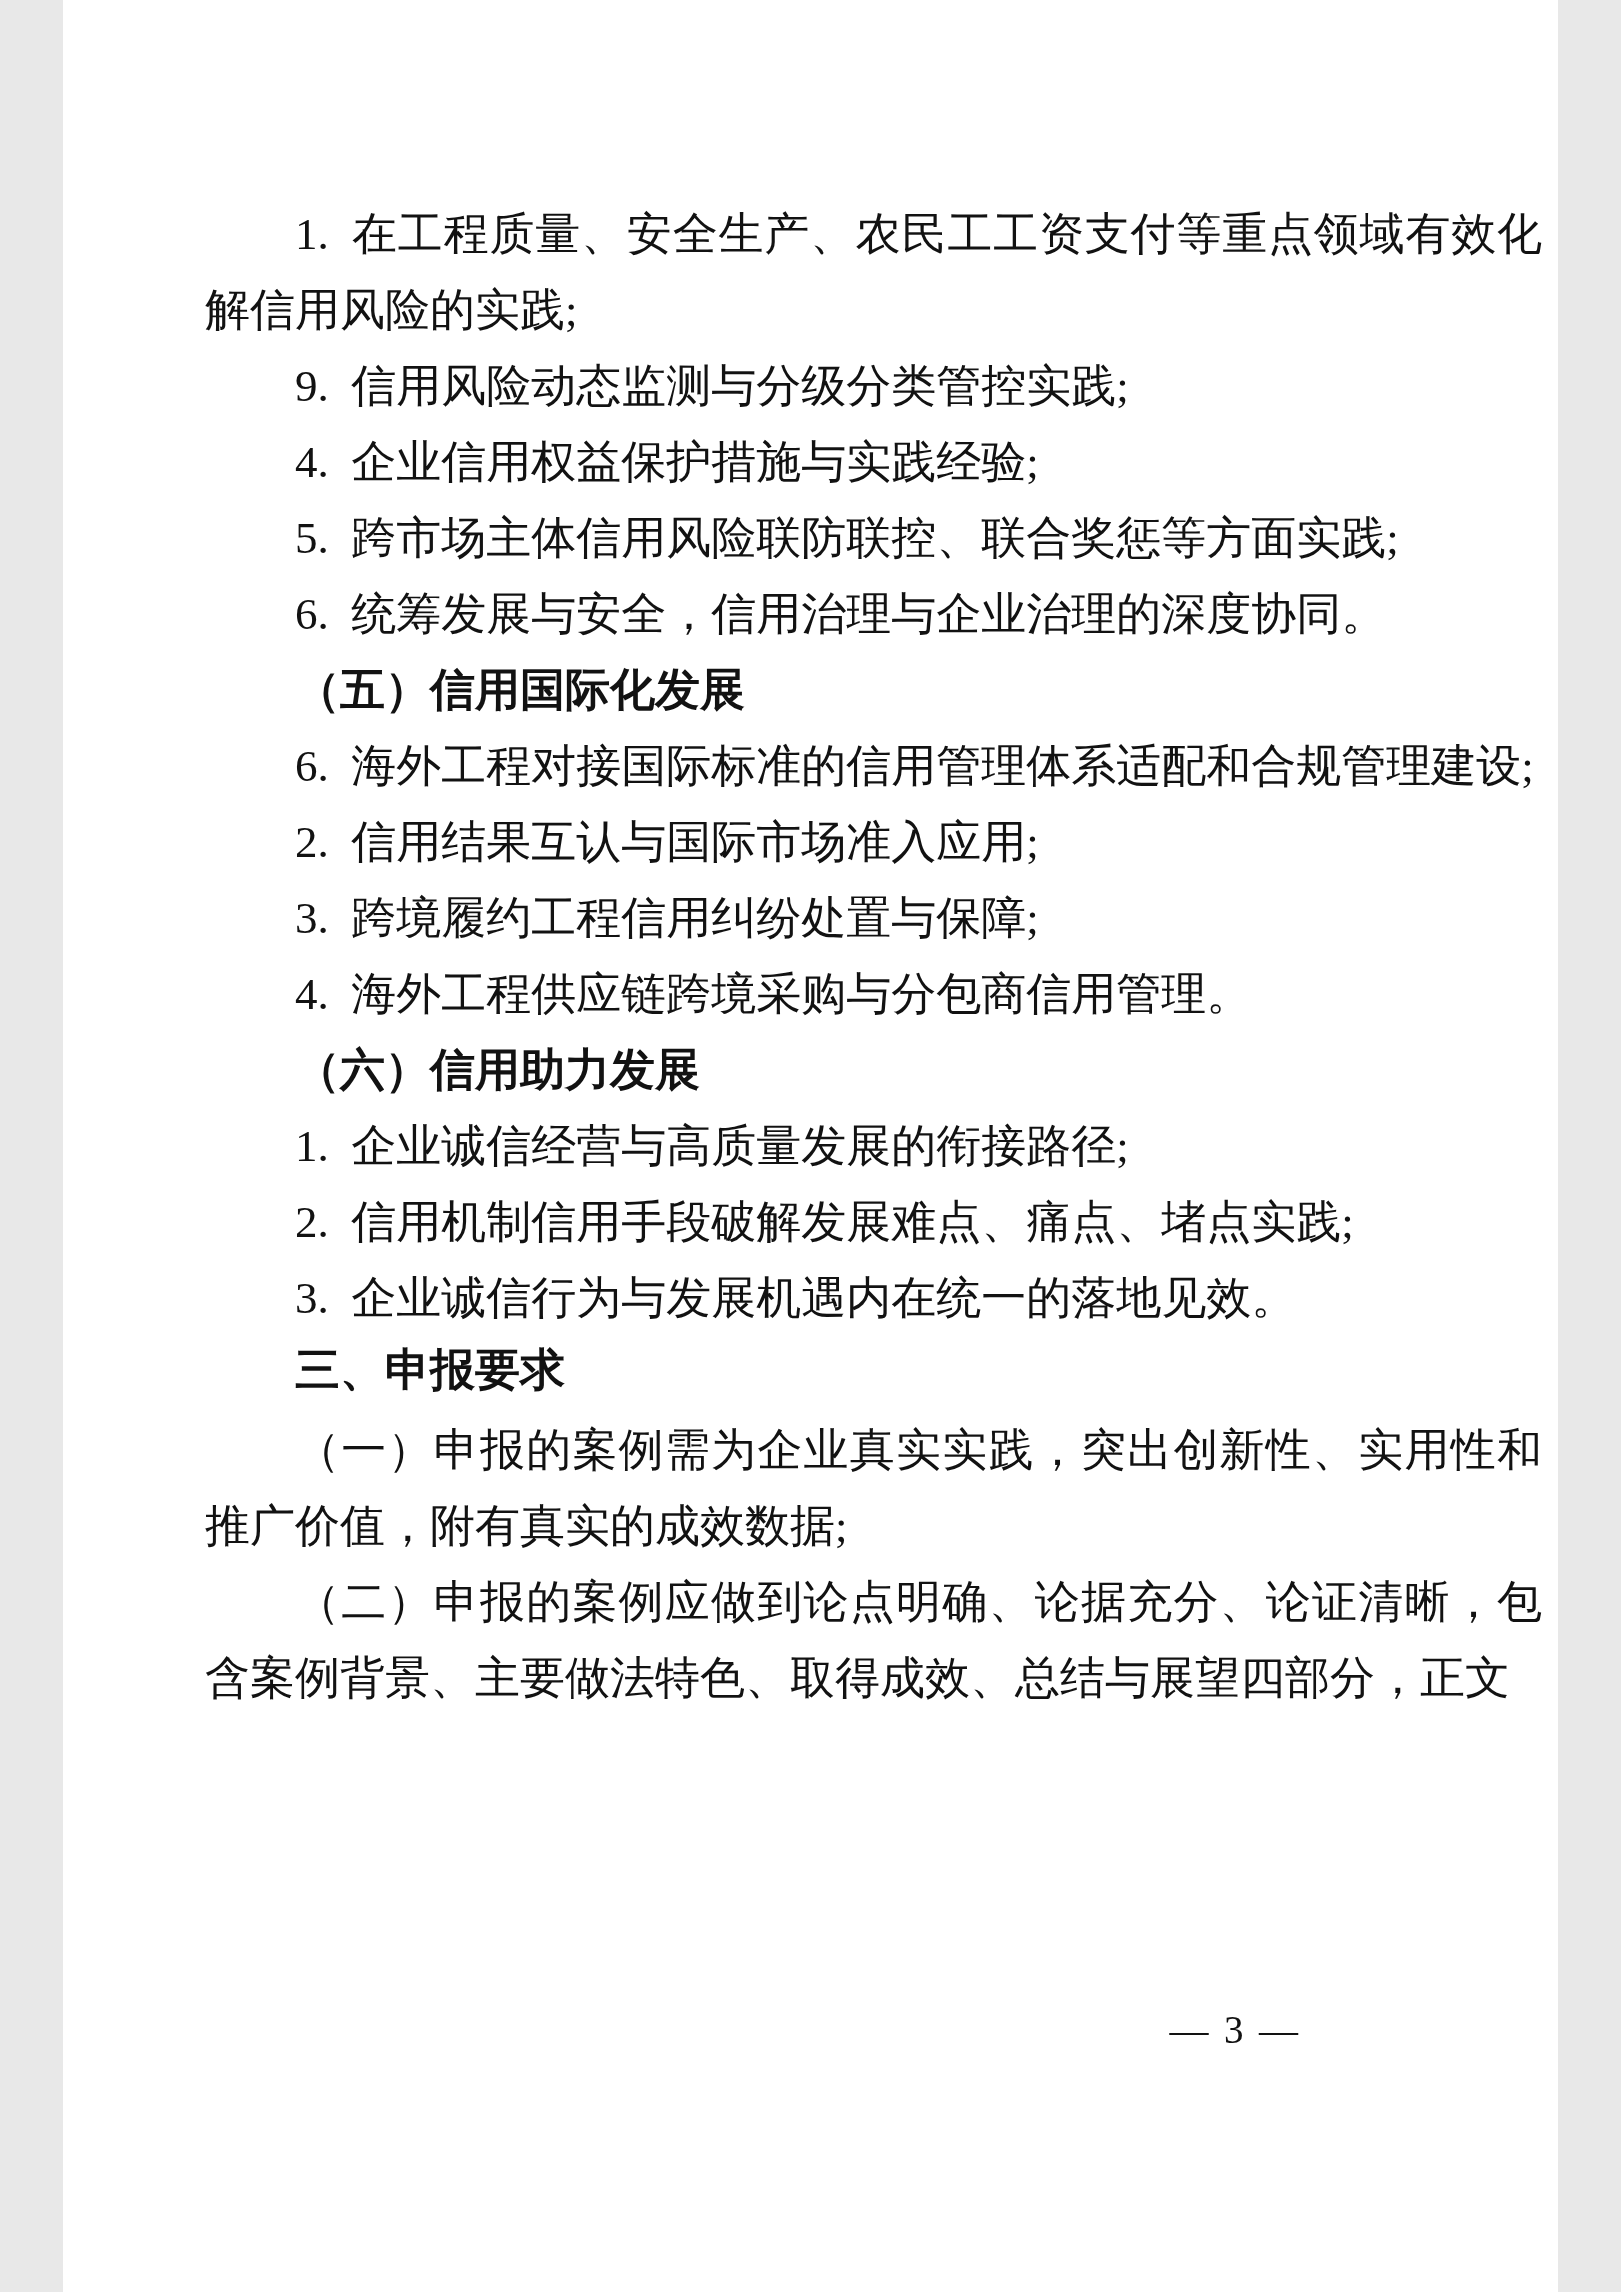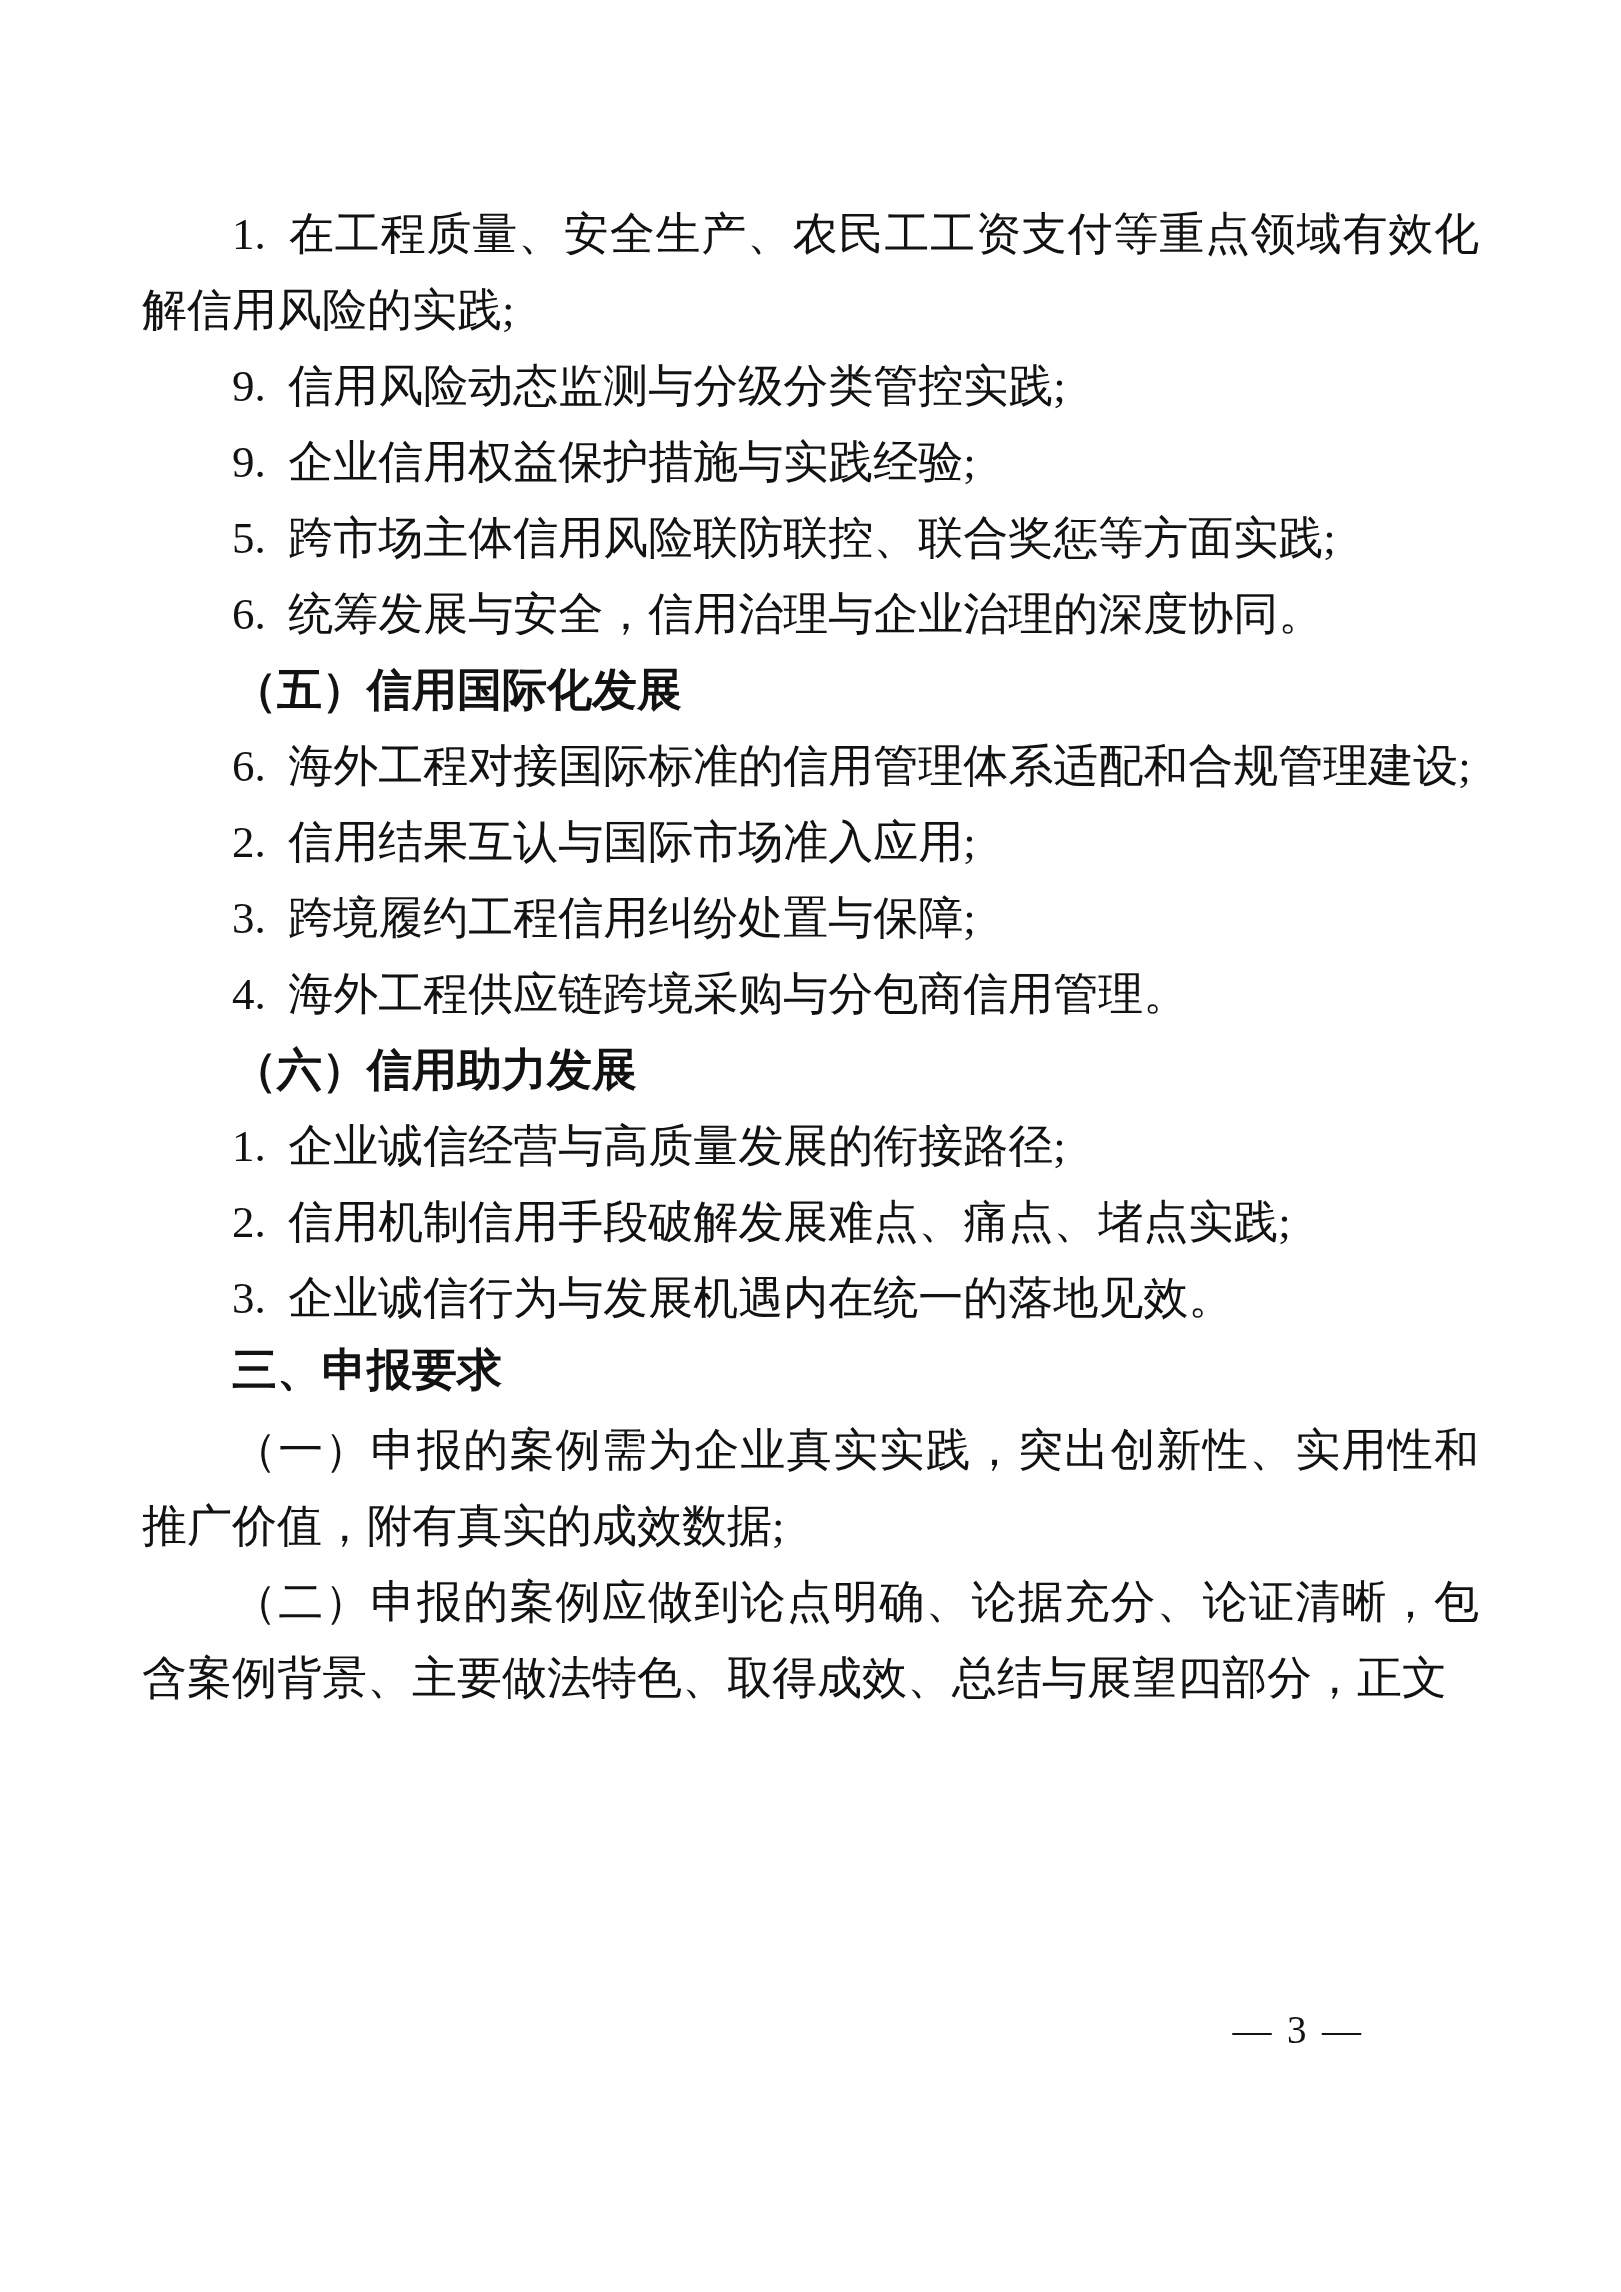--- a/index.html
+++ b/index.html
@@ -1,19 +1,19 @@
 <!DOCTYPE html>
 <html><head>
 <meta charset="utf-8">
 <style>
   * { margin: 0; padding: 0; box-sizing: border-box; }
   html, body { background: #e8e8e8; }
   .page {
     position: relative;
-    width: 1621px;
+    width: 1495px;
     height: 2293px;
     margin: 0 auto;
     background: #ffffff;
     color: #121212;
     font-family: "Liberation Serif", "DejaVu Serif", serif;
     overflow: hidden;
   }
   .doc-body {
     position: absolute;
     left: 142px;
@@ -45,21 +45,21 @@
     white-space: nowrap;
   }
 </style>
 </head>
 <body>
 
 <div class="page">
   <div class="doc-body">
       <div class="para item">1. 在工程质量、安全生产、农民工工资支付等重点领域有效化解信用风险的实践;</div>
       <div class="para item">9. 信用风险动态监测与分级分类管控实践;</div>
-      <div class="para item">9. 企业信用权益保护措施与实践经验;</div>
+      <div class="para item">4. 企业信用权益保护措施与实践经验;</div>
       <div class="para item">5. 跨市场主体信用风险联防联控、联合奖惩等方面实践;</div>
       <div class="para item">6. 统筹发展与安全，信用治理与企业治理的深度协同。</div>
       <div class="para sub-heading">（五）信用国际化发展</div>
       <div class="para item">6. 海外工程对接国际标准的信用管理体系适配和合规管理建设;</div>
       <div class="para item">2. 信用结果互认与国际市场准入应用;</div>
       <div class="para item">3. 跨境履约工程信用纠纷处置与保障;</div>
       <div class="para item">4. 海外工程供应链跨境采购与分包商信用管理。</div>
       <div class="para sub-heading">（六）信用助力发展</div>
       <div class="para item">1. 企业诚信经营与高质量发展的衔接路径;</div>
       <div class="para item">2. 信用机制信用手段破解发展难点、痛点、堵点实践;</div>

